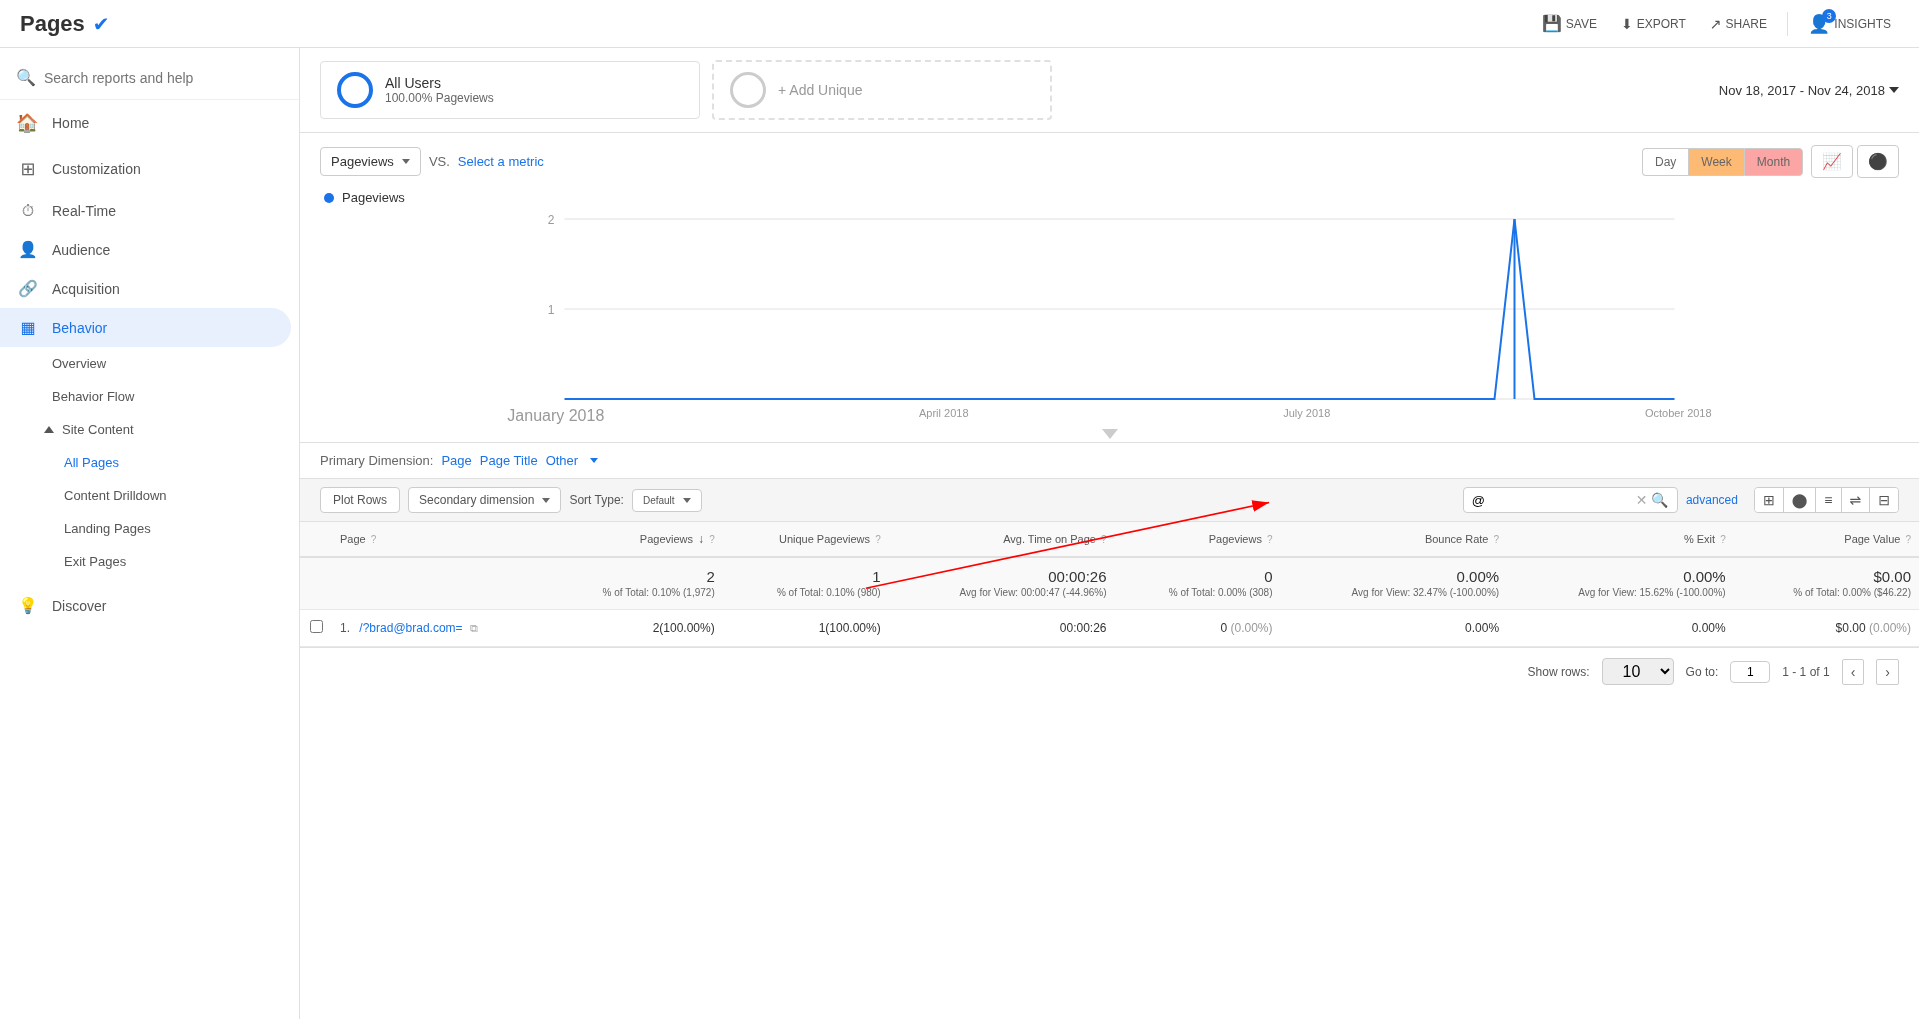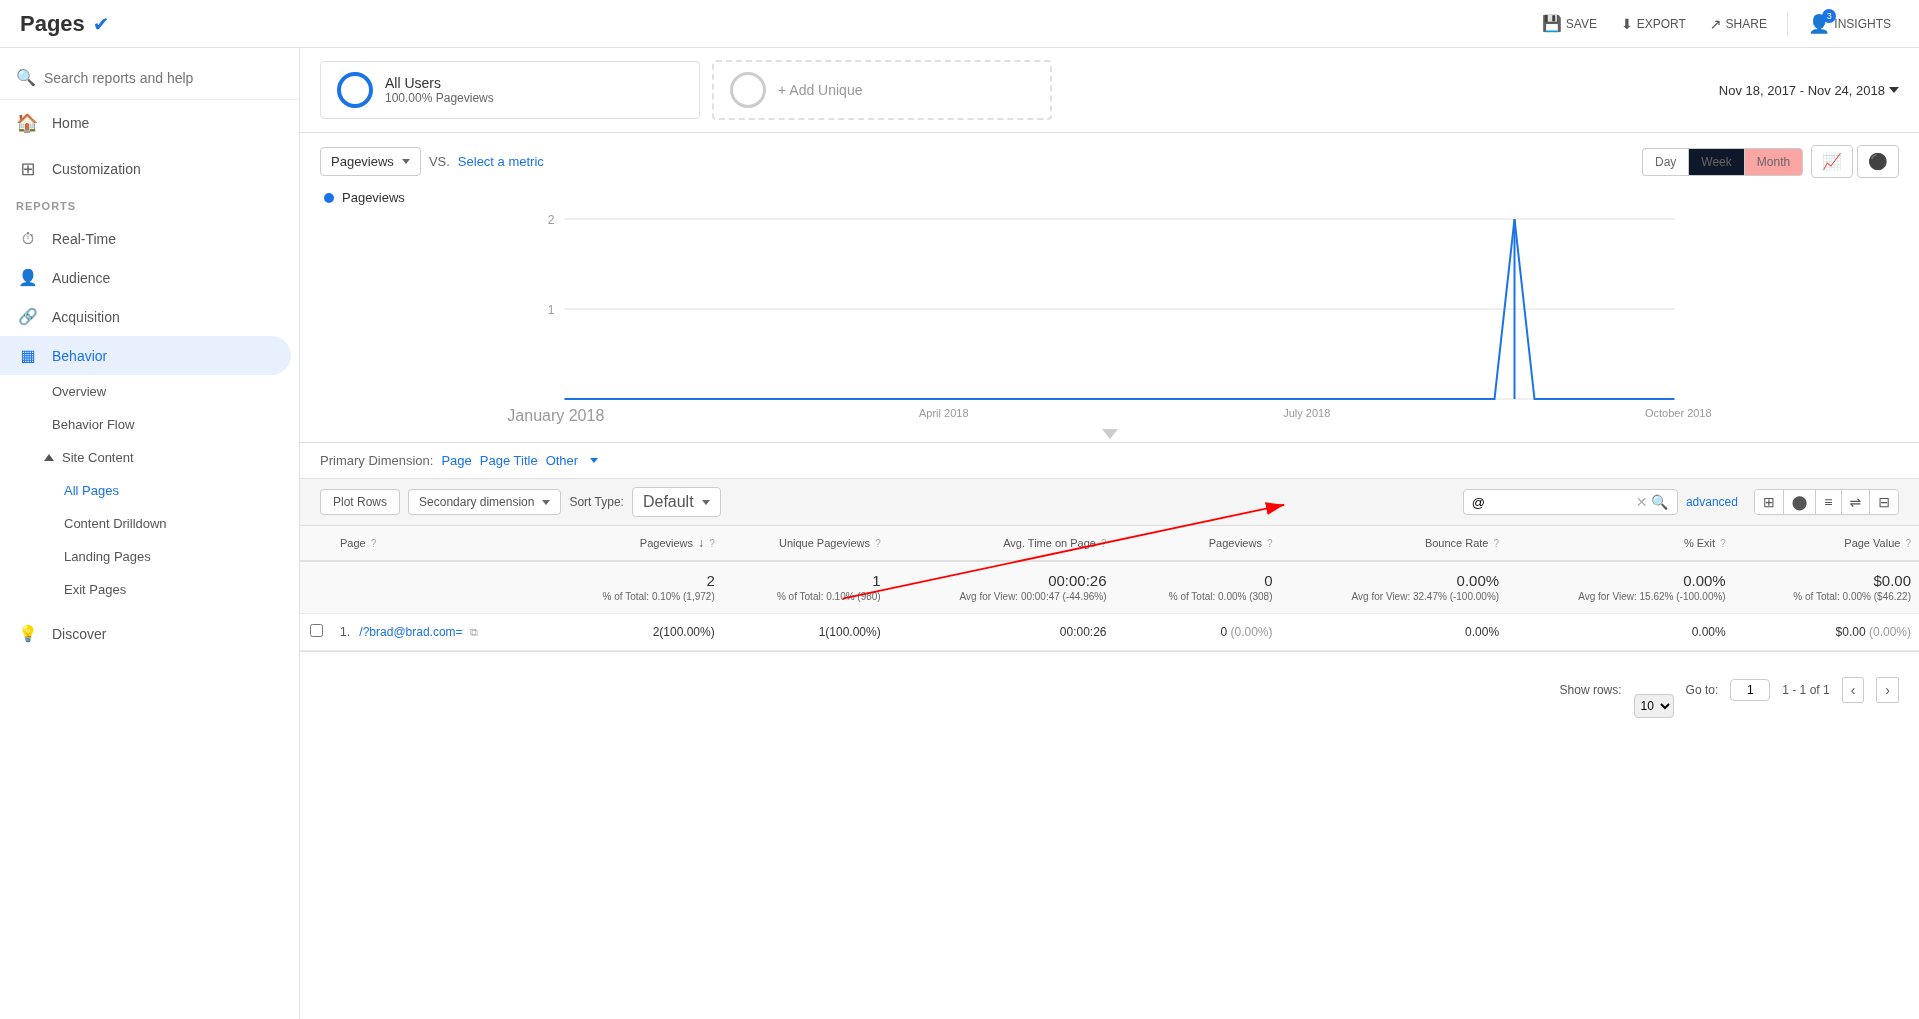--- a/index.html
+++ b/index.html
@@ -48,21 +48,20 @@
 
     <div style="display:flex;align-items:center;gap:12px;padding:12px 16px;cursor:pointer;color:#555;font-size:14px;">
       <span style="font-size:18px;color:#666;width:24px;text-align:center;">🏠</span>
       <span>Home</span>
     </div>
     <div style="display:flex;align-items:center;gap:12px;padding:12px 16px;cursor:pointer;color:#555;font-size:14px;">
       <span style="font-size:18px;color:#666;width:24px;text-align:center;">⊞</span>
       <span>Customization</span>
     </div>
 
-    <div style="padding:8px 16px;font-size:11px;font-weight:bold;color:#999;letter-spacing:1px;">REPORTS</div>
 
     <div style="display:flex;align-items:center;gap:12px;padding:10px 16px;cursor:pointer;color:#555;font-size:14px;">
       <span style="font-size:16px;color:#666;width:24px;text-align:center;">⏱</span>
       <span>Real-Time</span>
     </div>
 
     <div style="display:flex;align-items:center;gap:12px;padding:10px 16px;cursor:pointer;color:#555;font-size:14px;">
       <span style="font-size:16px;color:#666;width:24px;text-align:center;">👤</span>
       <span>Audience</span>
     </div>
@@ -141,21 +140,21 @@
         <div style="display:flex;align-items:center;gap:4px;border:1px solid #ccc;border-radius:4px;padding:6px 10px;cursor:pointer;font-size:13px;">
           <span>Pageviews</span>
           <span style="display:inline-block;width:0;height:0;border-left:4px solid transparent;border-right:4px solid transparent;border-top:5px solid #666;margin-left:4px;"></span>
         </div>
         <span style="color:#666;font-size:13px;">VS.</span>
         <span style="color:#1a73e8;font-size:13px;cursor:pointer;">Select a metric</span>
       </div>
       <div style="display:flex;align-items:center;gap:8px;">
         <div style="display:flex;">
           <button style="padding:6px 12px;border:1px solid #ccc;background:#fff;cursor:pointer;font-size:12px;color:#666;border-radius:4px 0 0 4px;border-right:none;">Day</button>
-          <button style="padding:6px 12px;border:1px solid #ccc;background:#0f172a;cursor:pointer;font-size:12px;color:#666;border-right:none;">Week</button>
+          <button style="padding:6px 12px;border:1px solid #ccc;background:#fdba74;cursor:pointer;font-size:12px;color:#666;border-right:none;">Week</button>
           <button style="padding:6px 12px;border:1px solid #ccc;background:#fca5a5;cursor:pointer;font-size:12px;color:#666;border-radius:0 4px 4px 0;">Month</button>
         </div>
         <div style="display:flex;gap:4px;">
           <button style="padding:6px 10px;border:1px solid #ccc;background:#fff;cursor:pointer;font-size:16px;border-radius:4px;">📈</button>
           <button style="padding:6px 10px;border:1px solid #ccc;background:#fff;cursor:pointer;font-size:16px;border-radius:4px;">⚫</button>
         </div>
       </div>
     </div>
 
     <div style="padding:8px 20px 0;position:relative;">
@@ -200,21 +199,21 @@
       </div>
     </div>
 
     <div style="display:flex;align-items:center;gap:8px;padding:8px 20px;background:#f5f5f5;border-top:1px solid #e0e0e0;border-bottom:1px solid #e0e0e0;position:relative;">
       <button style="padding:5px 12px;border:1px solid #ccc;background:#fff;border-radius:4px;font-size:12px;cursor:pointer;color:#555;">Plot Rows</button>
       <div style="display:flex;align-items:center;gap:4px;border:1px solid #ccc;background:#fff;border-radius:4px;padding:5px 10px;cursor:pointer;font-size:12px;color:#555;">
         <span>Secondary dimension</span>
         <span style="display:inline-block;width:0;height:0;border-left:4px solid transparent;border-right:4px solid transparent;border-top:5px solid #666;margin-left:4px;"></span>
       </div>
       <span style="font-size:12px;color:#555;">Sort Type:</span>
-      <div style="display:flex;align-items:center;gap:4px;border:1px solid #ccc;background:#fff;border-radius:4px;padding:5px 10px;cursor:pointer;font-size:16px;color:#555;">
+      <div style="display:flex;align-items:center;gap:4px;border:1px solid #ccc;background:#fff;border-radius:4px;padding:5px 10px;cursor:pointer;font-size:10px;color:#555;">
         <span>Default</span>
         <span style="display:inline-block;width:0;height:0;border-left:4px solid transparent;border-right:4px solid transparent;border-top:5px solid #666;margin-left:4px;"></span>
       </div>
 
       <svg style="position:absolute;left:0;top:0;width:100%;height:100%;pointer-events:none;overflow:visible;" viewBox="0 0 900 50">
         <defs>
           <marker id="arrowhead" markerWidth="10" markerHeight="7" refX="10" refY="3.5" orient="auto">
             <polygon points="0 0, 10 3.5, 0 7" fill="red"></polygon>
           </marker>
         </defs>
@@ -334,21 +333,21 @@
               <span>$0.00</span>
               <span style="color:#999;">(0.00%)</span>
             </td>
           </tr>
         </tbody>
       </table>
     </div>
 
     <div style="display:flex;align-items:center;justify-content:flex-end;padding:10px 20px;gap:12px;border-top:1px solid #e0e0e0;font-size:12px;">
       <span style="color:#555;">Show rows:</span>
-      <select style="border:1px solid #ccc;border-radius:4px;padding:3px 2px;font-size:12px;margin-top:32px;">
+      <select style="border:1px solid #ccc;border-radius:4px;padding:3px 16px;font-size:16px;">
         <option>10</option>
       </select>
       <span style="color:#555;">Go to:</span>
       <input type="text" value="1" style="border: 1px solid rgb(204, 204, 204); border-radius: 4px; padding: 3px 6px; font-size: 12px; width: 40px; text-align: center;">
       <span style="color:#555;">1 - 1 of 1</span>
       <button style="border:1px solid #ccc;background:#fff;padding:4px 8px;cursor:pointer;font-size:14px;color:#555;border-radius:2px;">‹</button>
       <button style="border:1px solid #ccc;background:#fff;padding:4px 8px;cursor:pointer;font-size:14px;color:#555;border-radius:2px;">›</button>
     </div>
 
   </div>

